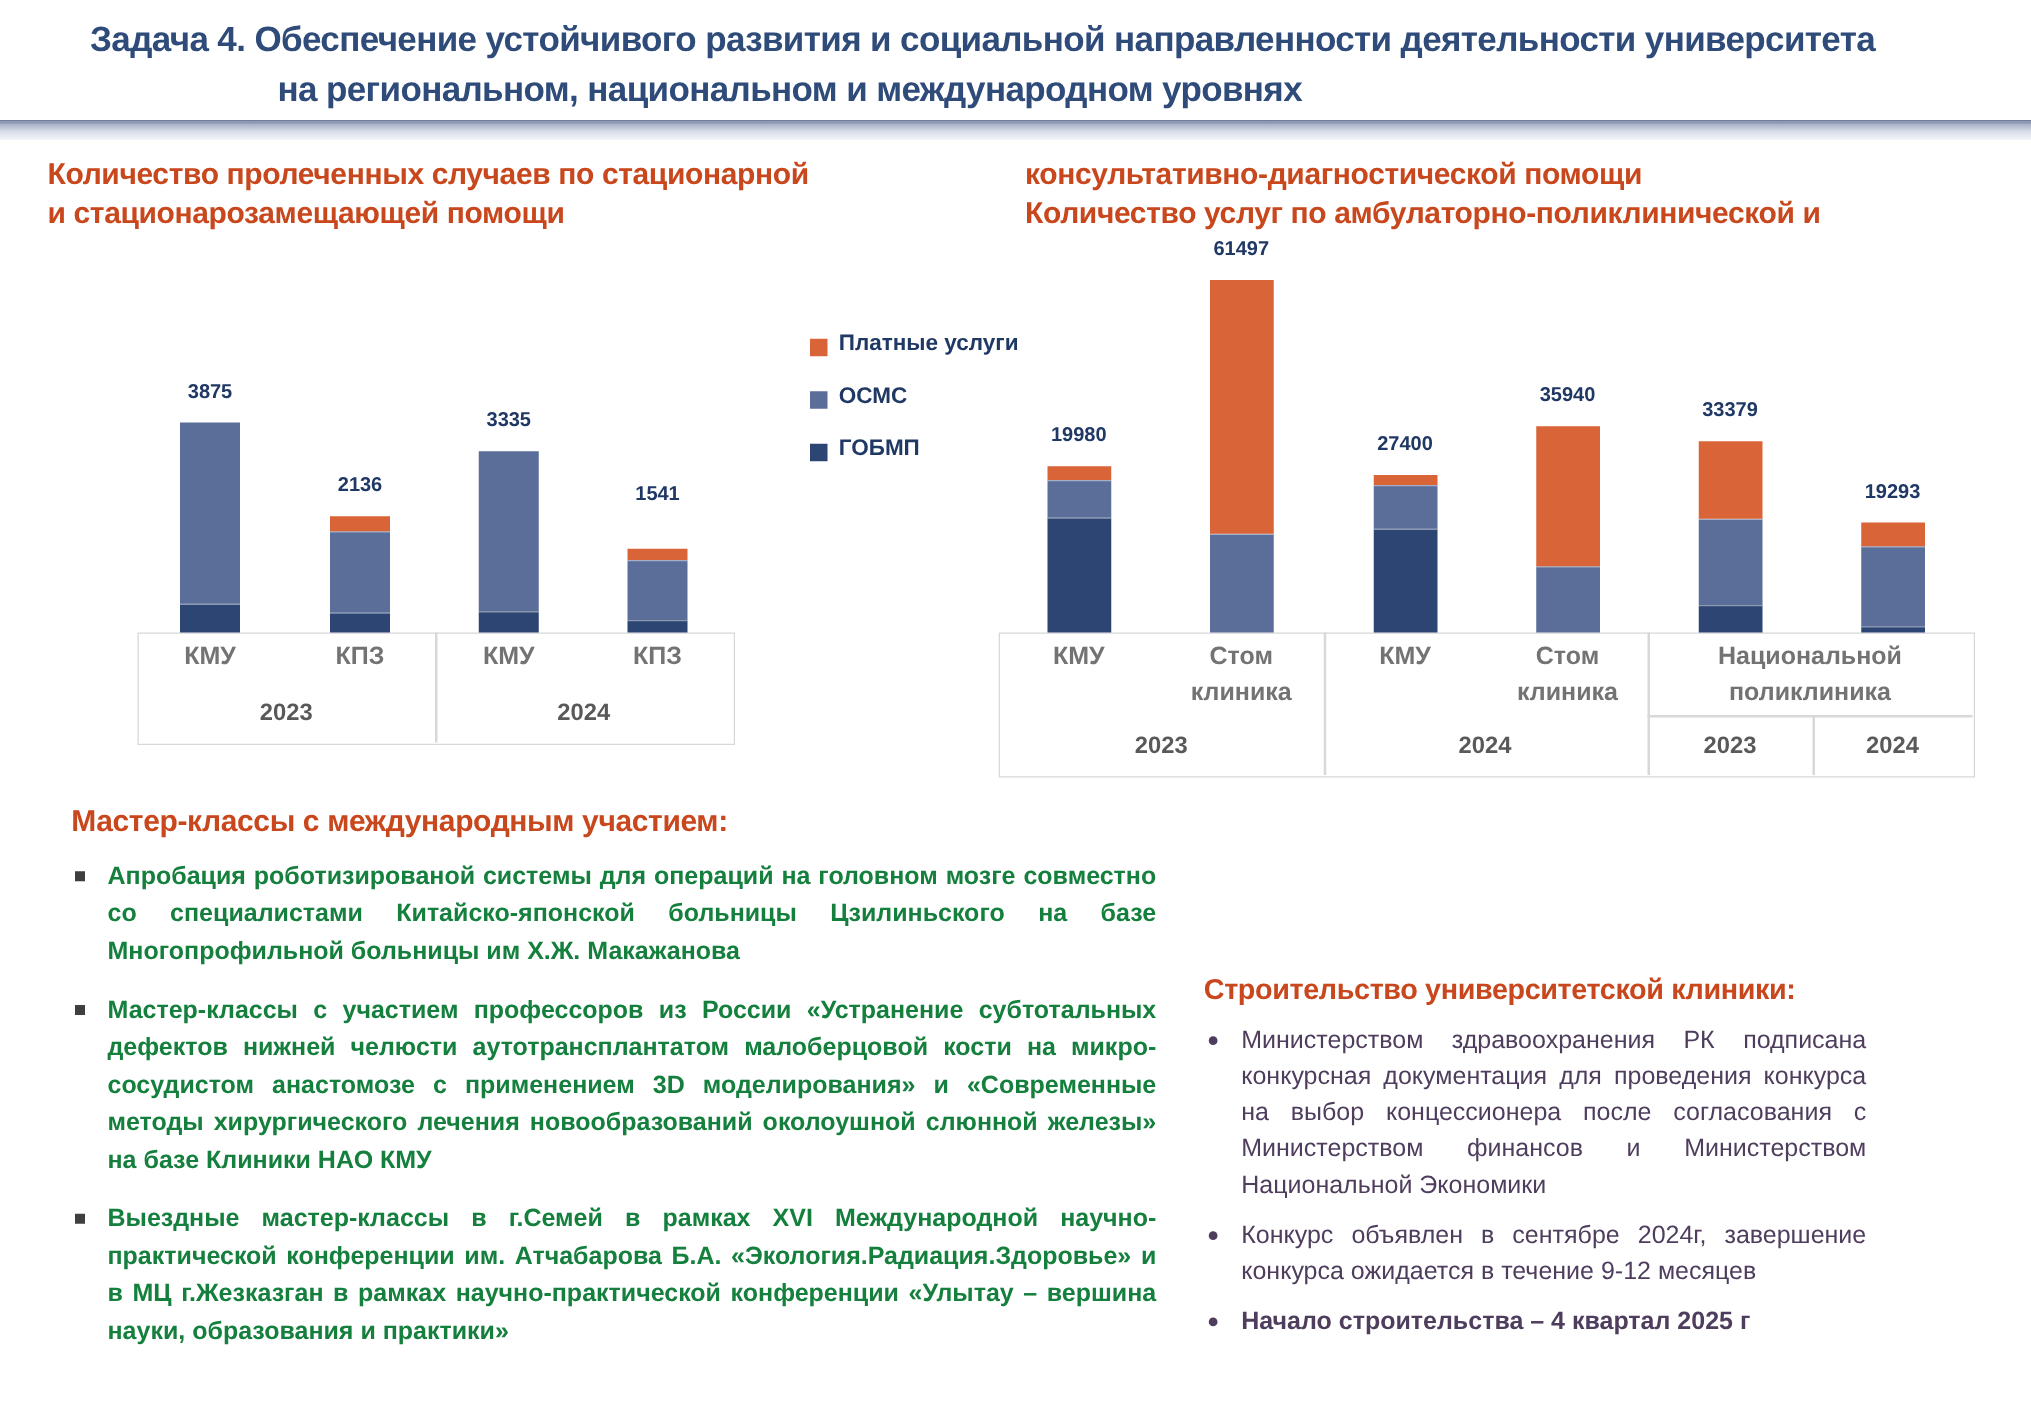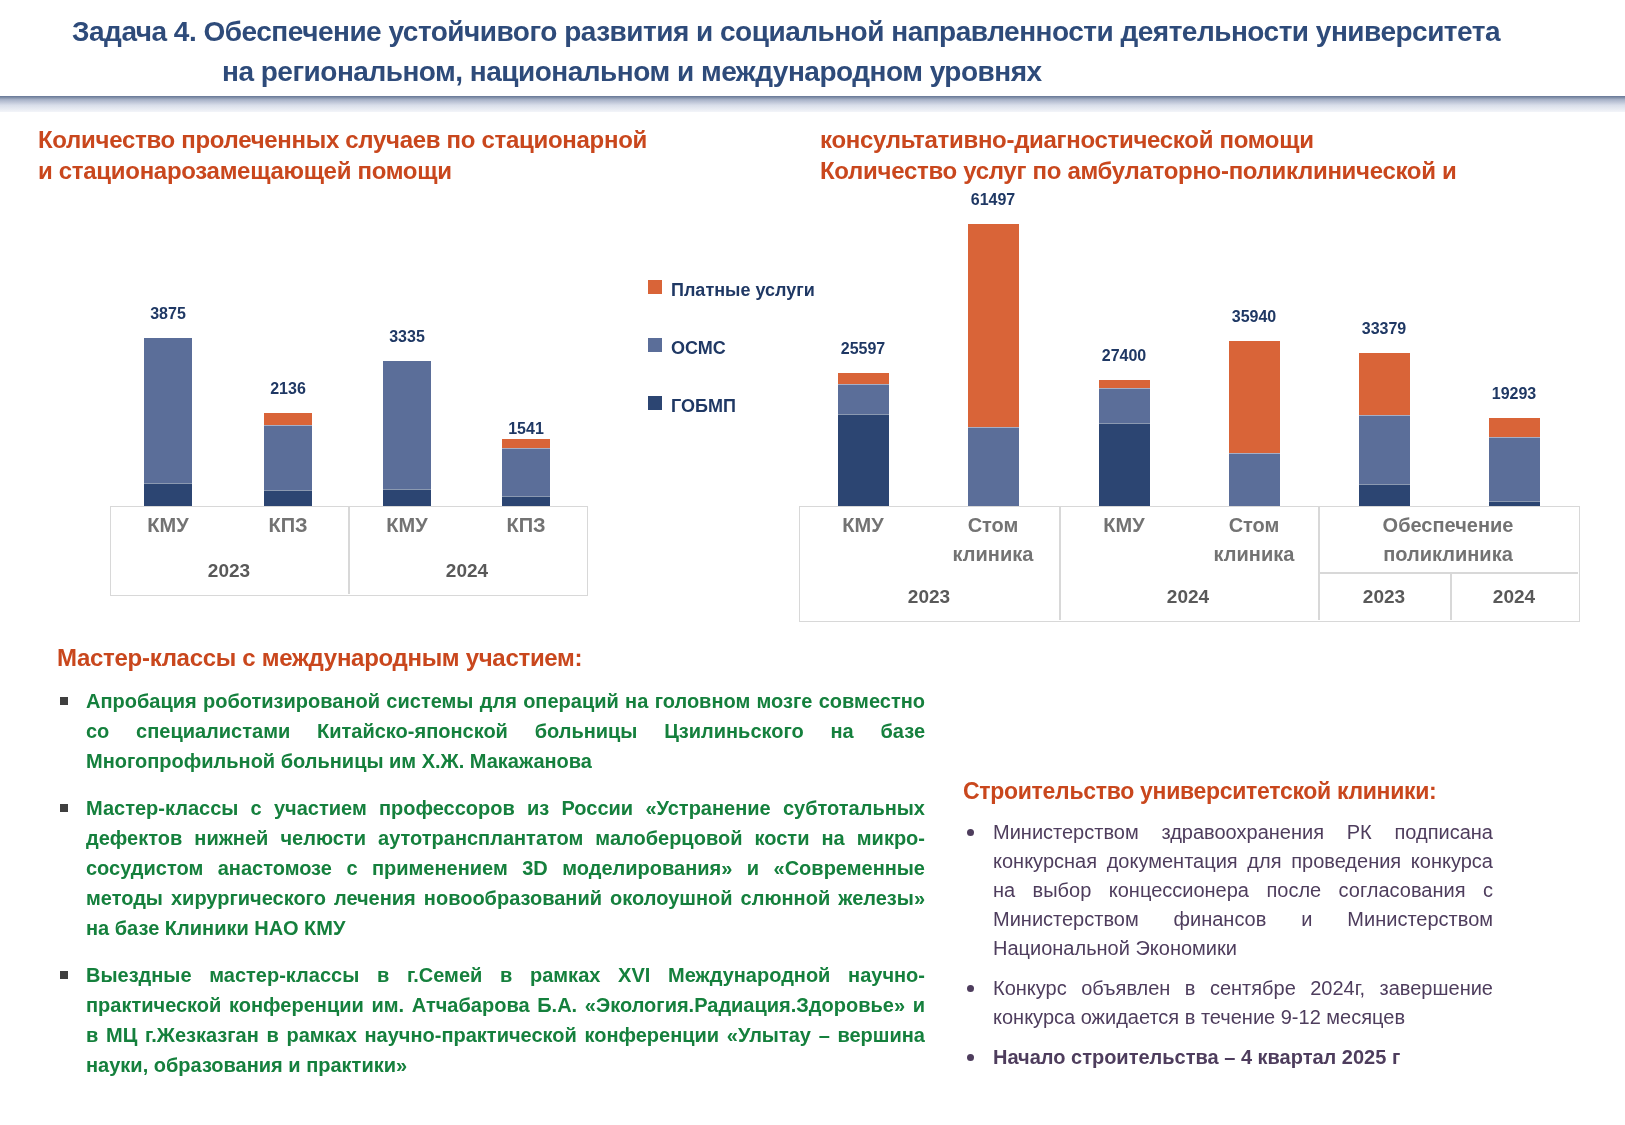--- a/index.html
+++ b/index.html
@@ -21,21 +21,21 @@
   .axis-box{border:1.5px solid #D8D8D8;}
   .vline{width:1.5px;background:#D8D8D8;}
   .hline{height:1.5px;background:#D8D8D8;}
   .bar-seg{box-sizing:border-box;}
   .axis-cat{font-weight:700;font-size:20px;color:#737373;transform:translateX(-50%);white-space:nowrap;}
   .axis-year{font-weight:600;font-size:19px;color:#595959;transform:translateX(-50%);white-space:nowrap;}
   .val-label{font-weight:700;font-size:16px;color:#1F3864;transform:translateX(-50%);white-space:nowrap;}
 
   
   .legend{left:648px;top:264px;display:flex;flex-direction:column;gap:21px;}
-  .legend-row{display:flex;align-items:flex-start;gap:9px;margin-top:16px;}
+  .legend-row{display:flex;align-items:flex-end;gap:9px;}
   .legend-swatch{width:14px;height:14px;flex:0 0 auto;}
   .legend-label{font-size:18px;font-weight:700;color:#1F3864;white-space:nowrap;}
 
   
   .bullets{display:flex;flex-direction:column;}
   .bullet-row{display:flex;align-items:flex-start;}
   .sq-marker{width:8px;height:8px;background:#3F3F3F;margin:11px 18px 0 3px;flex:0 0 auto;}
   .dot-marker{width:7px;height:7px;border-radius:50%;background:#4E3D5D;margin:11px 19px 0 4px;flex:0 0 auto;}
   .bullet-text{font-size:20px;line-height:30px;color:#15803d;text-align:justify;font-weight:bold;}
   .bullet-text-r{font-size:20px;line-height:29px;color:#4E3D5D;text-align:justify;}
@@ -76,42 +76,42 @@
     <div class="abs bar-seg" style="left: 264px; top: 489.959px; width: 48px; height: 16.0413px; background: rgb(44, 69, 114); border-top: 1px solid rgba(255, 255, 255, 0.45);"></div>
     <div class="abs bar-seg" style="left: 264px; top: 425.36px; width: 48px; height: 64.5987px; background: rgb(91, 110, 153); border-top: 1px solid rgba(255, 255, 255, 0.45);"></div>
     <div class="abs bar-seg" style="left: 264px; top: 413.394px; width: 48px; height: 11.9659px; background: rgb(217, 100, 56);"></div>
     <div class="abs val-label" style="left: 288px; top: 380.394px;">2136</div>
     <div class="abs bar-seg" style="left: 383px; top: 489.092px; width: 48px; height: 16.9084px; background: rgb(44, 69, 114); border-top: 1px solid rgba(255, 255, 255, 0.45);"></div>
     <div class="abs bar-seg" style="left: 383px; top: 361.412px; width: 48px; height: 127.68px; background: rgb(91, 110, 153);"></div>
     <div class="abs val-label" style="left: 407px; top: 328.412px;">3335</div>
     <div class="abs bar-seg" style="left: 502px; top: 496.028px; width: 48px; height: 9.97161px; background: rgb(44, 69, 114); border-top: 1px solid rgba(255, 255, 255, 0.45);"></div>
     <div class="abs bar-seg" style="left: 502px; top: 448.121px; width: 48px; height: 47.9071px; background: rgb(91, 110, 153); border-top: 1px solid rgba(255, 255, 255, 0.45);"></div>
     <div class="abs bar-seg" style="left: 502px; top: 439.19px; width: 48px; height: 8.9311px; background: rgb(217, 100, 56);"></div>
-    <div class="abs val-label" style="left: 526px; top: 420px;">1541</div>
+    <div class="abs val-label" style="left: 526px; top: 387px;">1541</div>
     <div class="abs axis-box" style="left: 799px; top: 506px; width: 779px; height: 114px;"></div>
     <div class="abs vline" style="left: 1059px; top: 506px; height: 114px;"></div>
     <div class="abs vline" style="left: 1318px; top: 506px; height: 114px;"></div>
     <div class="abs vline" style="left: 1450px; top: 572px; height: 48px;"></div>
     <div class="abs hline" style="left: 1318px; top: 572px; width: 260px;"></div>
     <div class="abs axis-cat" style="left: 863px; top: 514px;">КМУ</div>
     <div class="abs axis-cat" style="left: 993px; top: 514px;">Стом</div>
     <div class="abs axis-cat" style="left: 993px; top: 543px;">клиника</div>
     <div class="abs axis-cat" style="left: 1124px; top: 514px;">КМУ</div>
     <div class="abs axis-cat" style="left: 1254px; top: 514px;">Стом</div>
     <div class="abs axis-cat" style="left: 1254px; top: 543px;">клиника</div>
-    <div class="abs axis-cat" style="left: 1448px; top: 514px;">Обеспечение</div>
+    <div class="abs axis-cat" style="left: 1448px; top: 514px;">Национальной</div>
     <div class="abs axis-cat" style="left: 1448px; top: 543px;">поликлиника</div>
     <div class="abs axis-year" style="left: 929px; top: 586px;">2023</div>
     <div class="abs axis-year" style="left: 1188px; top: 586px;">2024</div>
     <div class="abs axis-year" style="left: 1384px; top: 586px;">2023</div>
     <div class="abs axis-year" style="left: 1514px; top: 586px;">2024</div>
     <div class="abs bar-seg" style="left: 837.5px; top: 414.288px; width: 51px; height: 91.7118px; background: rgb(44, 69, 114); border-top: 1px solid rgba(255, 255, 255, 0.45);"></div>
     <div class="abs bar-seg" style="left: 837.5px; top: 384.253px; width: 51px; height: 30.0356px; background: rgb(91, 110, 153); border-top: 1px solid rgba(255, 255, 255, 0.45);"></div>
     <div class="abs bar-seg" style="left: 837.5px; top: 373.151px; width: 51px; height: 11.1017px; background: rgb(217, 100, 56);"></div>
-    <div class="abs val-label" style="left: 863px; top: 340.151px;">25597</div>
+    <div class="abs val-label" style="left: 863px; top: 340.151px;">19980</div>
     <div class="abs bar-seg" style="left: 967.5px; top: 426.899px; width: 51px; height: 79.1014px; background: rgb(91, 110, 153); border-top: 1px solid rgba(255, 255, 255, 0.45);"></div>
     <div class="abs bar-seg" style="left: 967.5px; top: 224px; width: 51px; height: 202.899px; background: rgb(217, 100, 56);"></div>
     <div class="abs val-label" style="left: 993px; top: 191px;">61497</div>
     <div class="abs bar-seg" style="left: 1098.5px; top: 423.459px; width: 51px; height: 82.5406px; background: rgb(44, 69, 114); border-top: 1px solid rgba(255, 255, 255, 0.45);"></div>
     <div class="abs bar-seg" style="left: 1098.5px; top: 387.692px; width: 51px; height: 35.7676px; background: rgb(91, 110, 153); border-top: 1px solid rgba(255, 255, 255, 0.45);"></div>
     <div class="abs bar-seg" style="left: 1098.5px; top: 380.355px; width: 51px; height: 7.33694px; background: rgb(217, 100, 56);"></div>
     <div class="abs val-label" style="left: 1124px; top: 347.355px;">27400</div>
     <div class="abs bar-seg" style="left: 1228.5px; top: 453.082px; width: 51px; height: 52.9177px; background: rgb(91, 110, 153); border-top: 1px solid rgba(255, 255, 255, 0.45);"></div>
     <div class="abs bar-seg" style="left: 1228.5px; top: 341.194px; width: 51px; height: 111.888px; background: rgb(217, 100, 56);"></div>
     <div class="abs val-label" style="left: 1254px; top: 308.194px;">35940</div>

